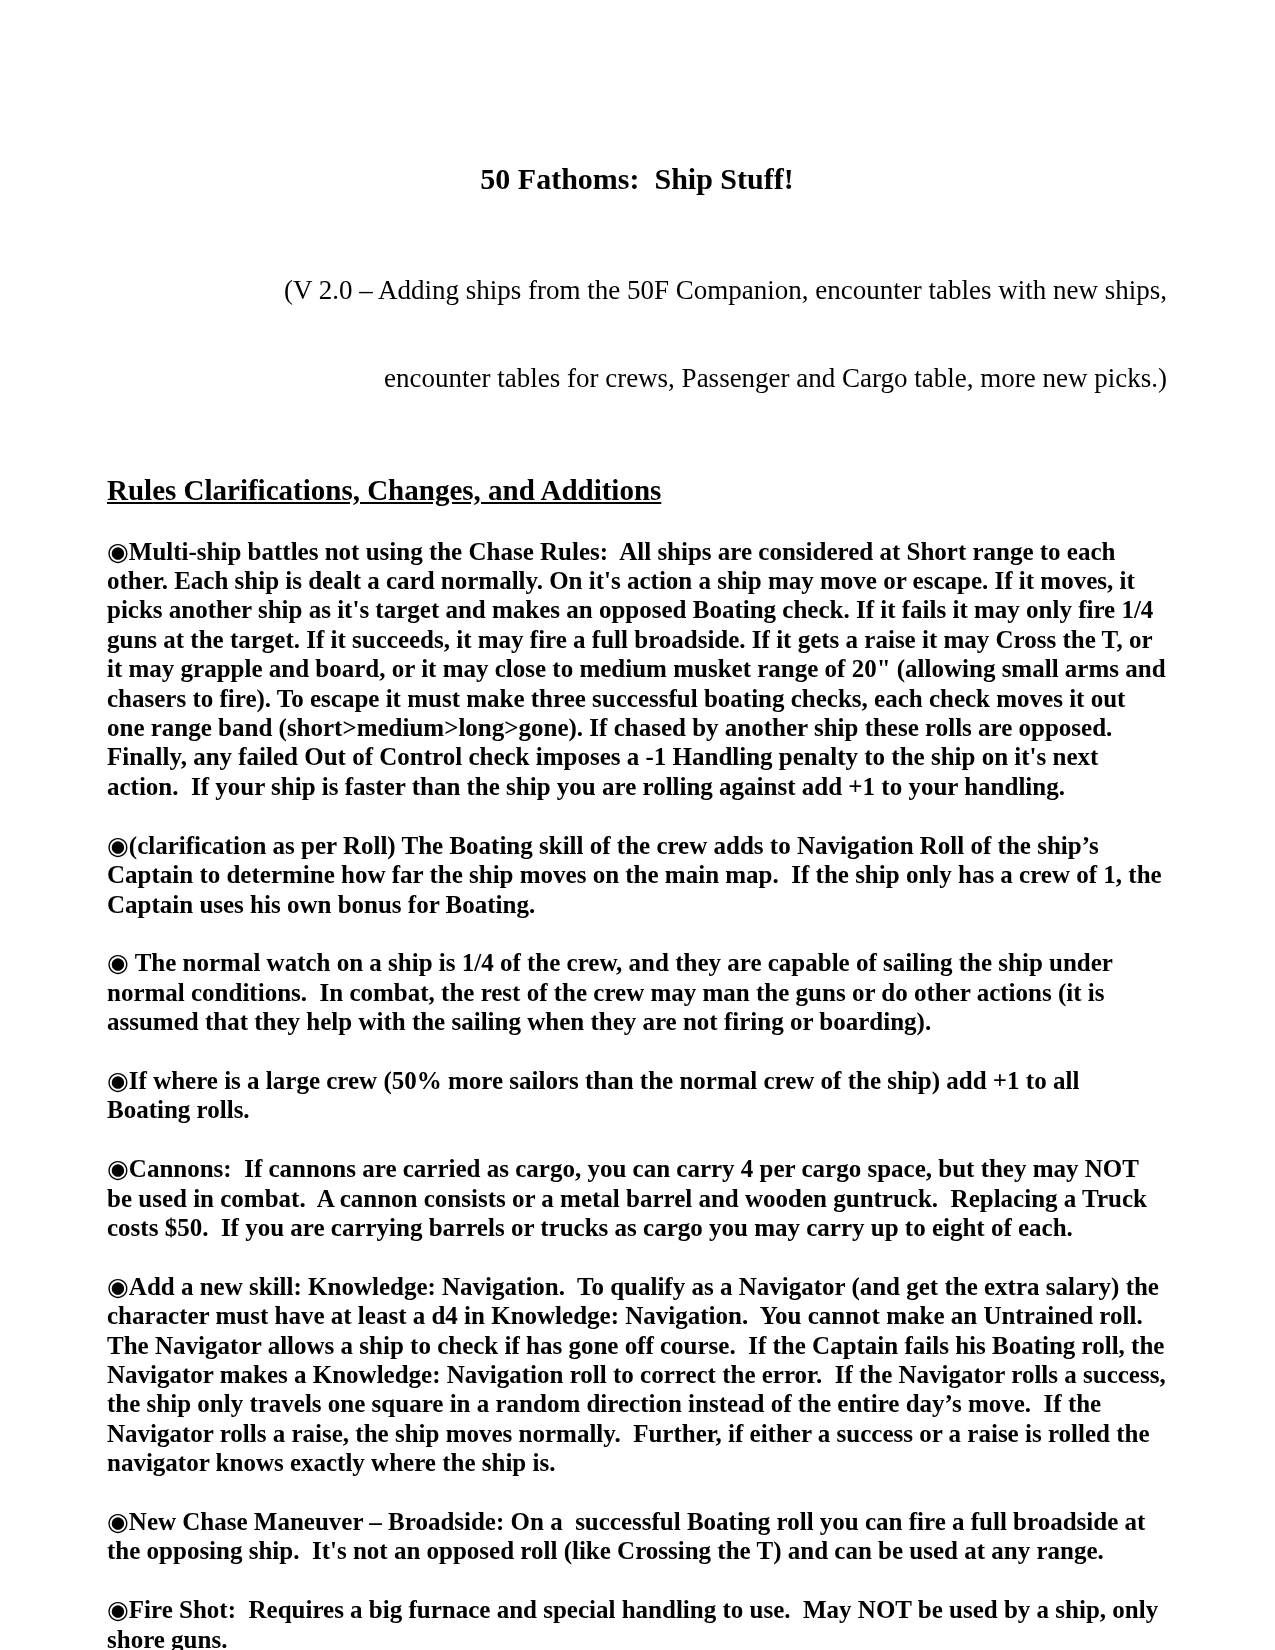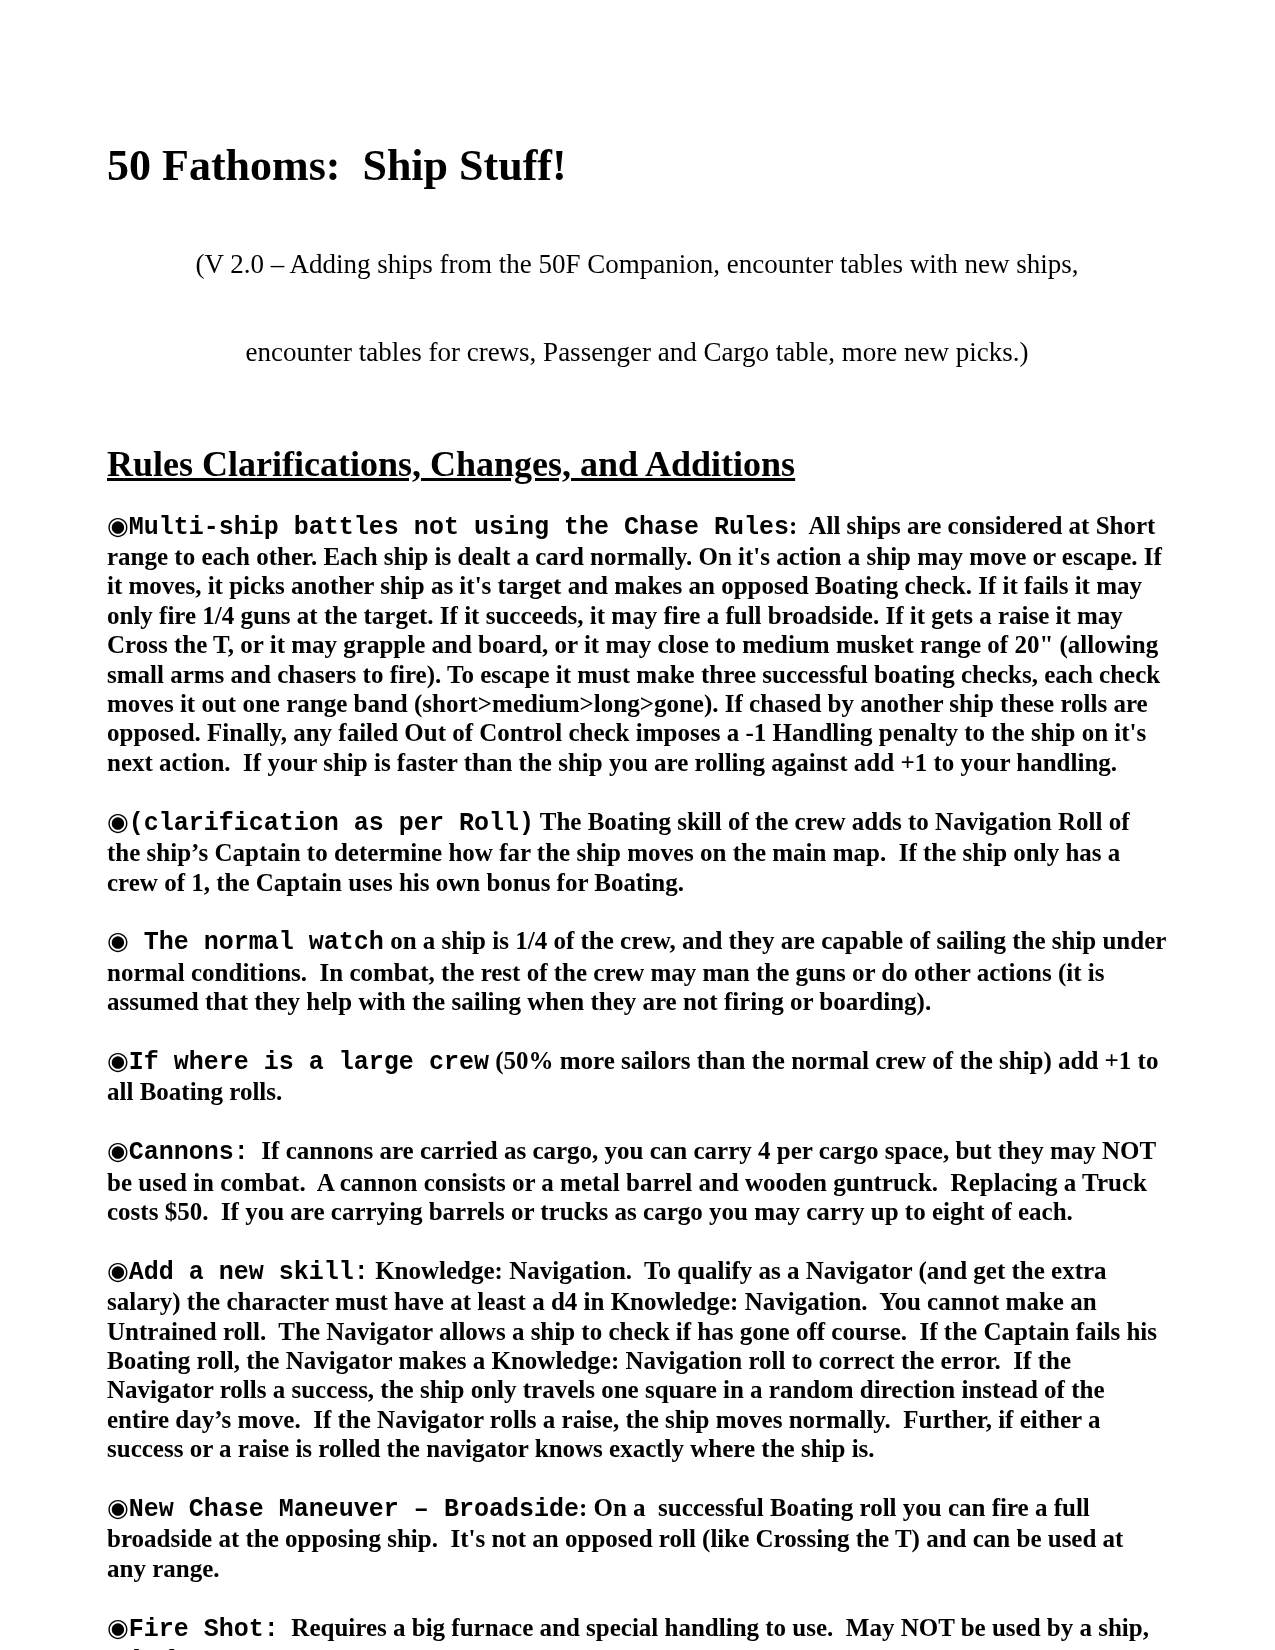--- a/index.html
+++ b/index.html
@@ -11,46 +11,47 @@
     background: #ffffff;
     color: #000000;
     box-sizing: border-box;
     padding: 141px 108px 0 107px;
     font-family: "Liberation Serif", "DejaVu Serif", serif;
     font-size: 25px;
     line-height: 29.4px;
     overflow: hidden;
   }
   .title {
-    font-size: 44px;
+    font-size: 30px;
     line-height: 50px;
     font-weight: bold;
-    margin: 0;
+    text-align: center;
+    margin: 13px;
     white-space: pre-wrap;
   }
   .subtitle {
     font-size: 27px;
     line-height: 29.4px;
-    text-align: center;
+    text-align: right;
     white-space: pre-wrap;
   }
   .heading {
-    font-size: 36px;
+    font-size: 29px;
     line-height: 33px;
     font-weight: bold;
     text-decoration: underline;
     margin: 22px 0 0 0;
     white-space: pre-wrap;
   }
   .para {
     margin: 29.4px 0 0 0;
     white-space: pre-wrap;
     text-align: left;
   }
-  .run-bold { font-weight: bold; font-family: Liberation Mono, monospace; }
+  .run-bold { font-weight: bold; }
   .run-regular { font-weight: bold; }
   .bullet {
     font-family: "Liberation Serif", "DejaVu Sans", sans-serif;
     font-weight: bold;
   }
 </style>
 </head>
 <body>
 
 <div class="page">

